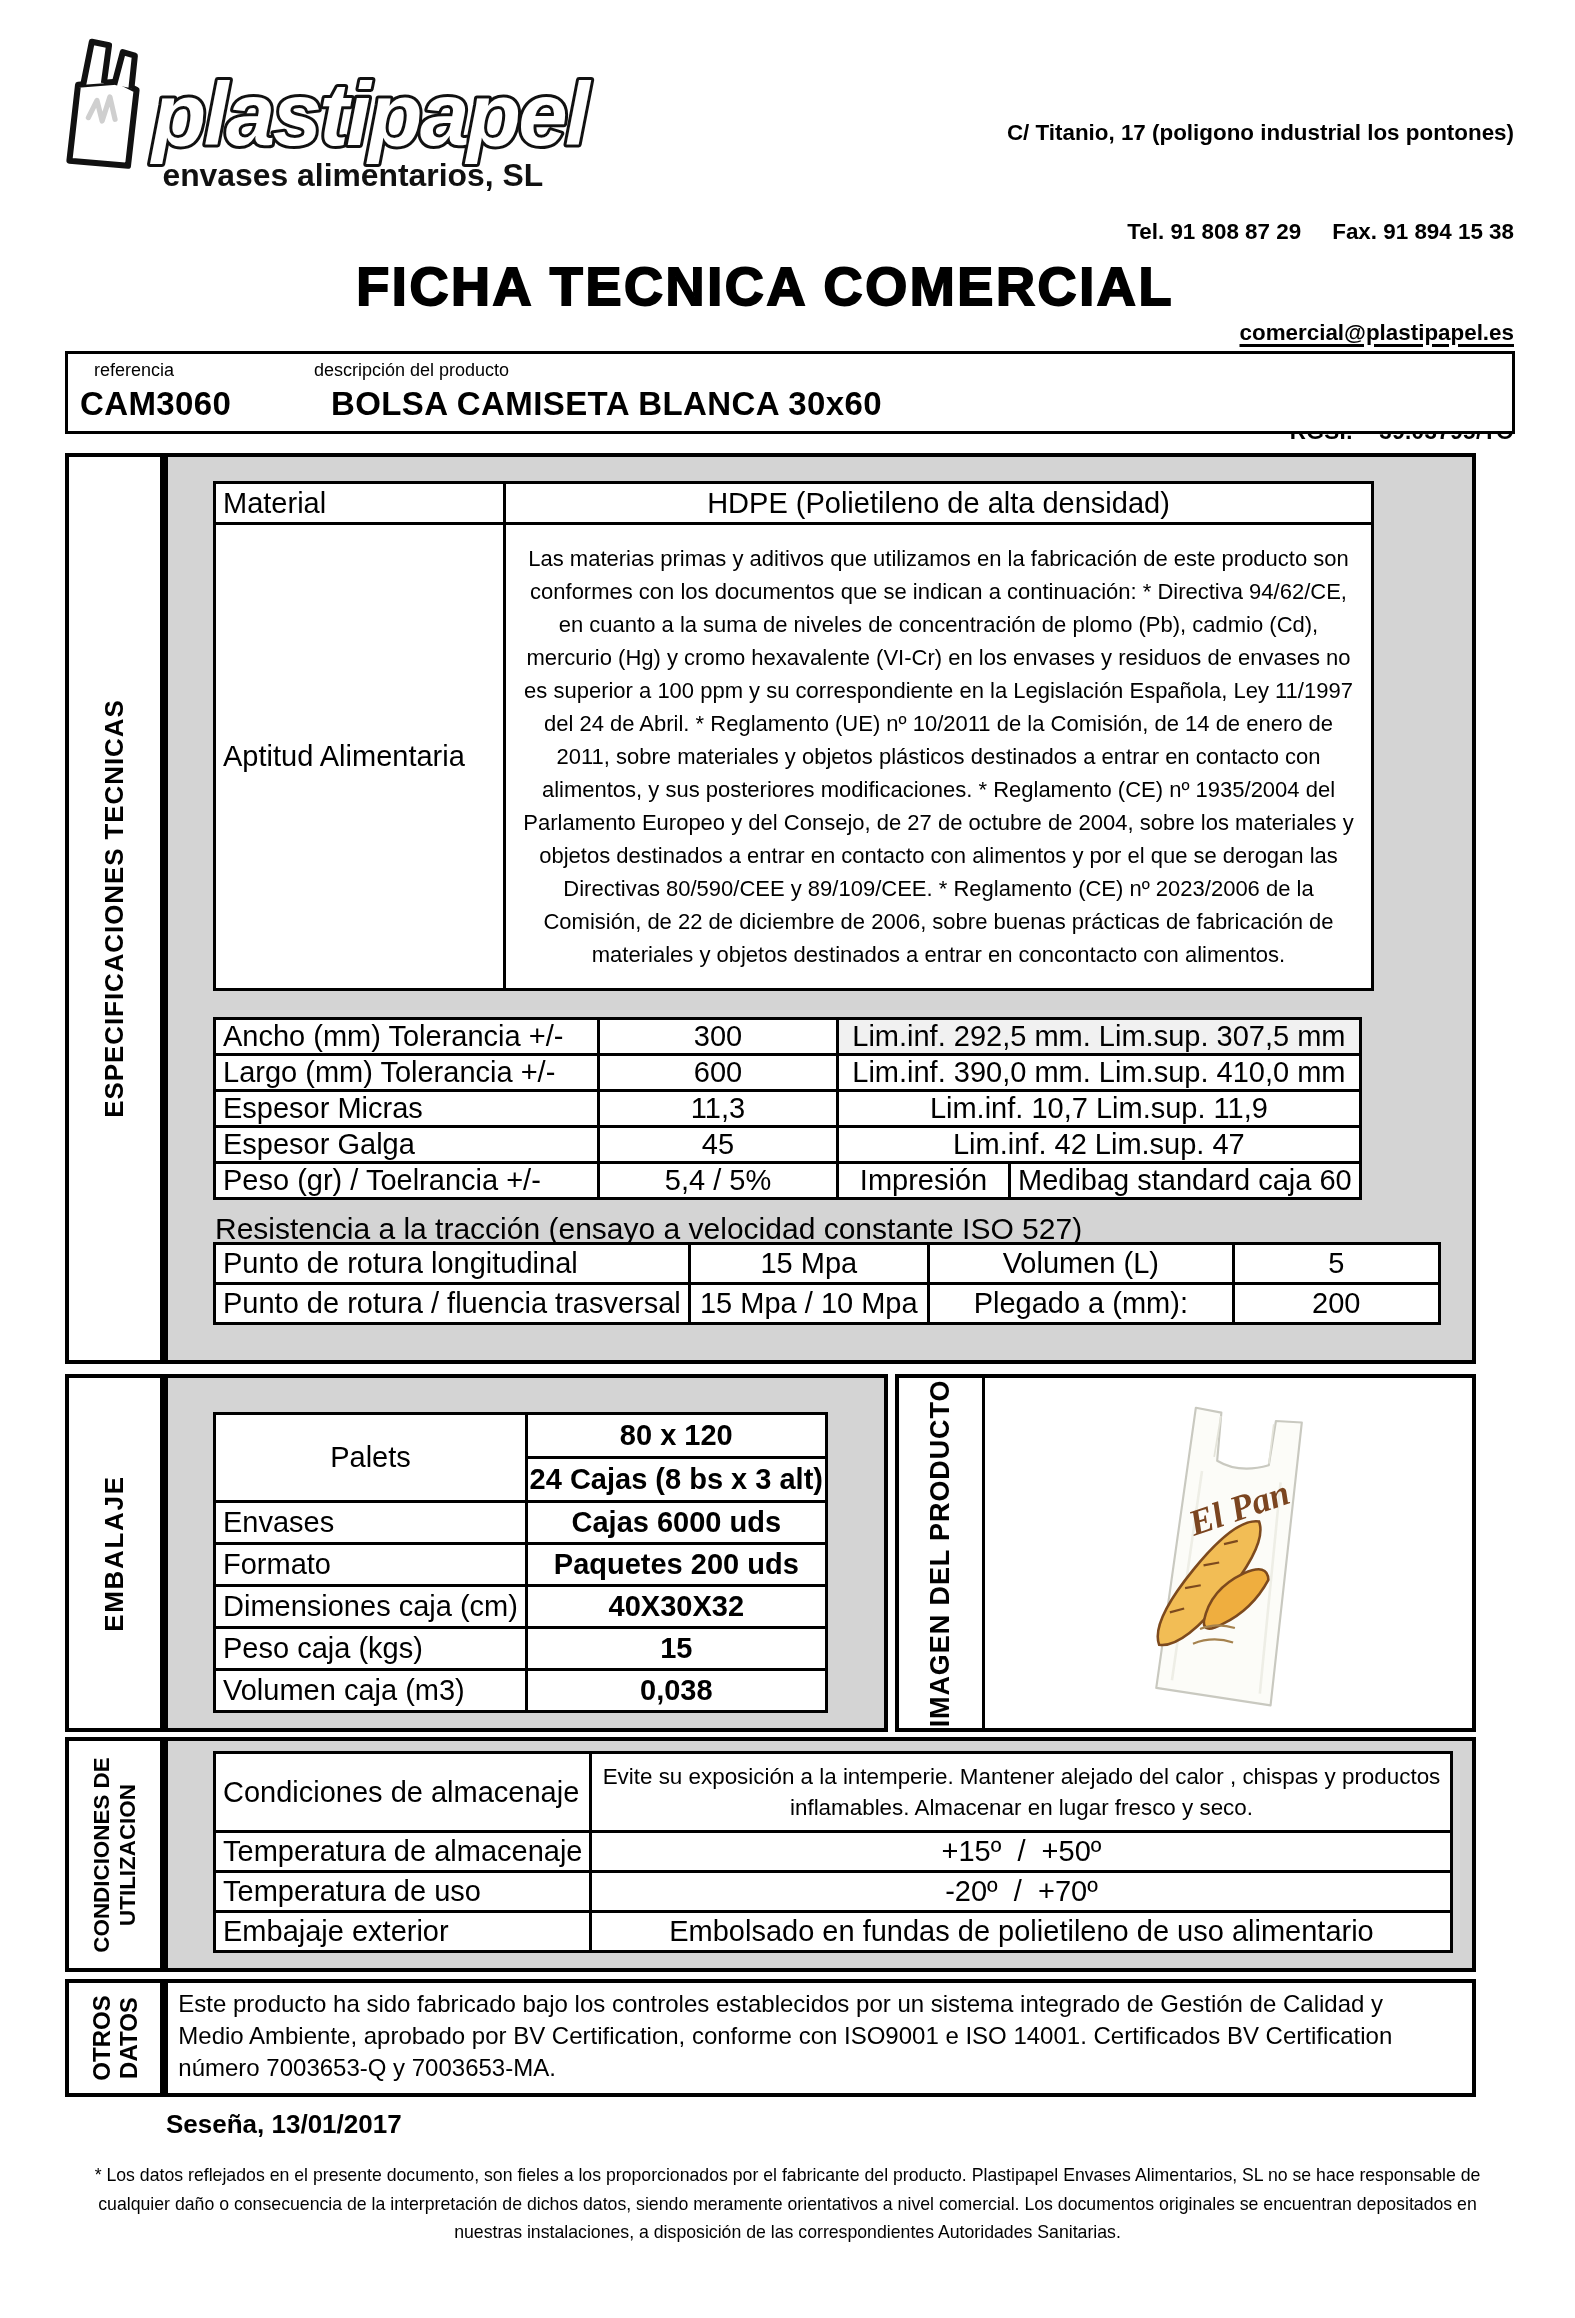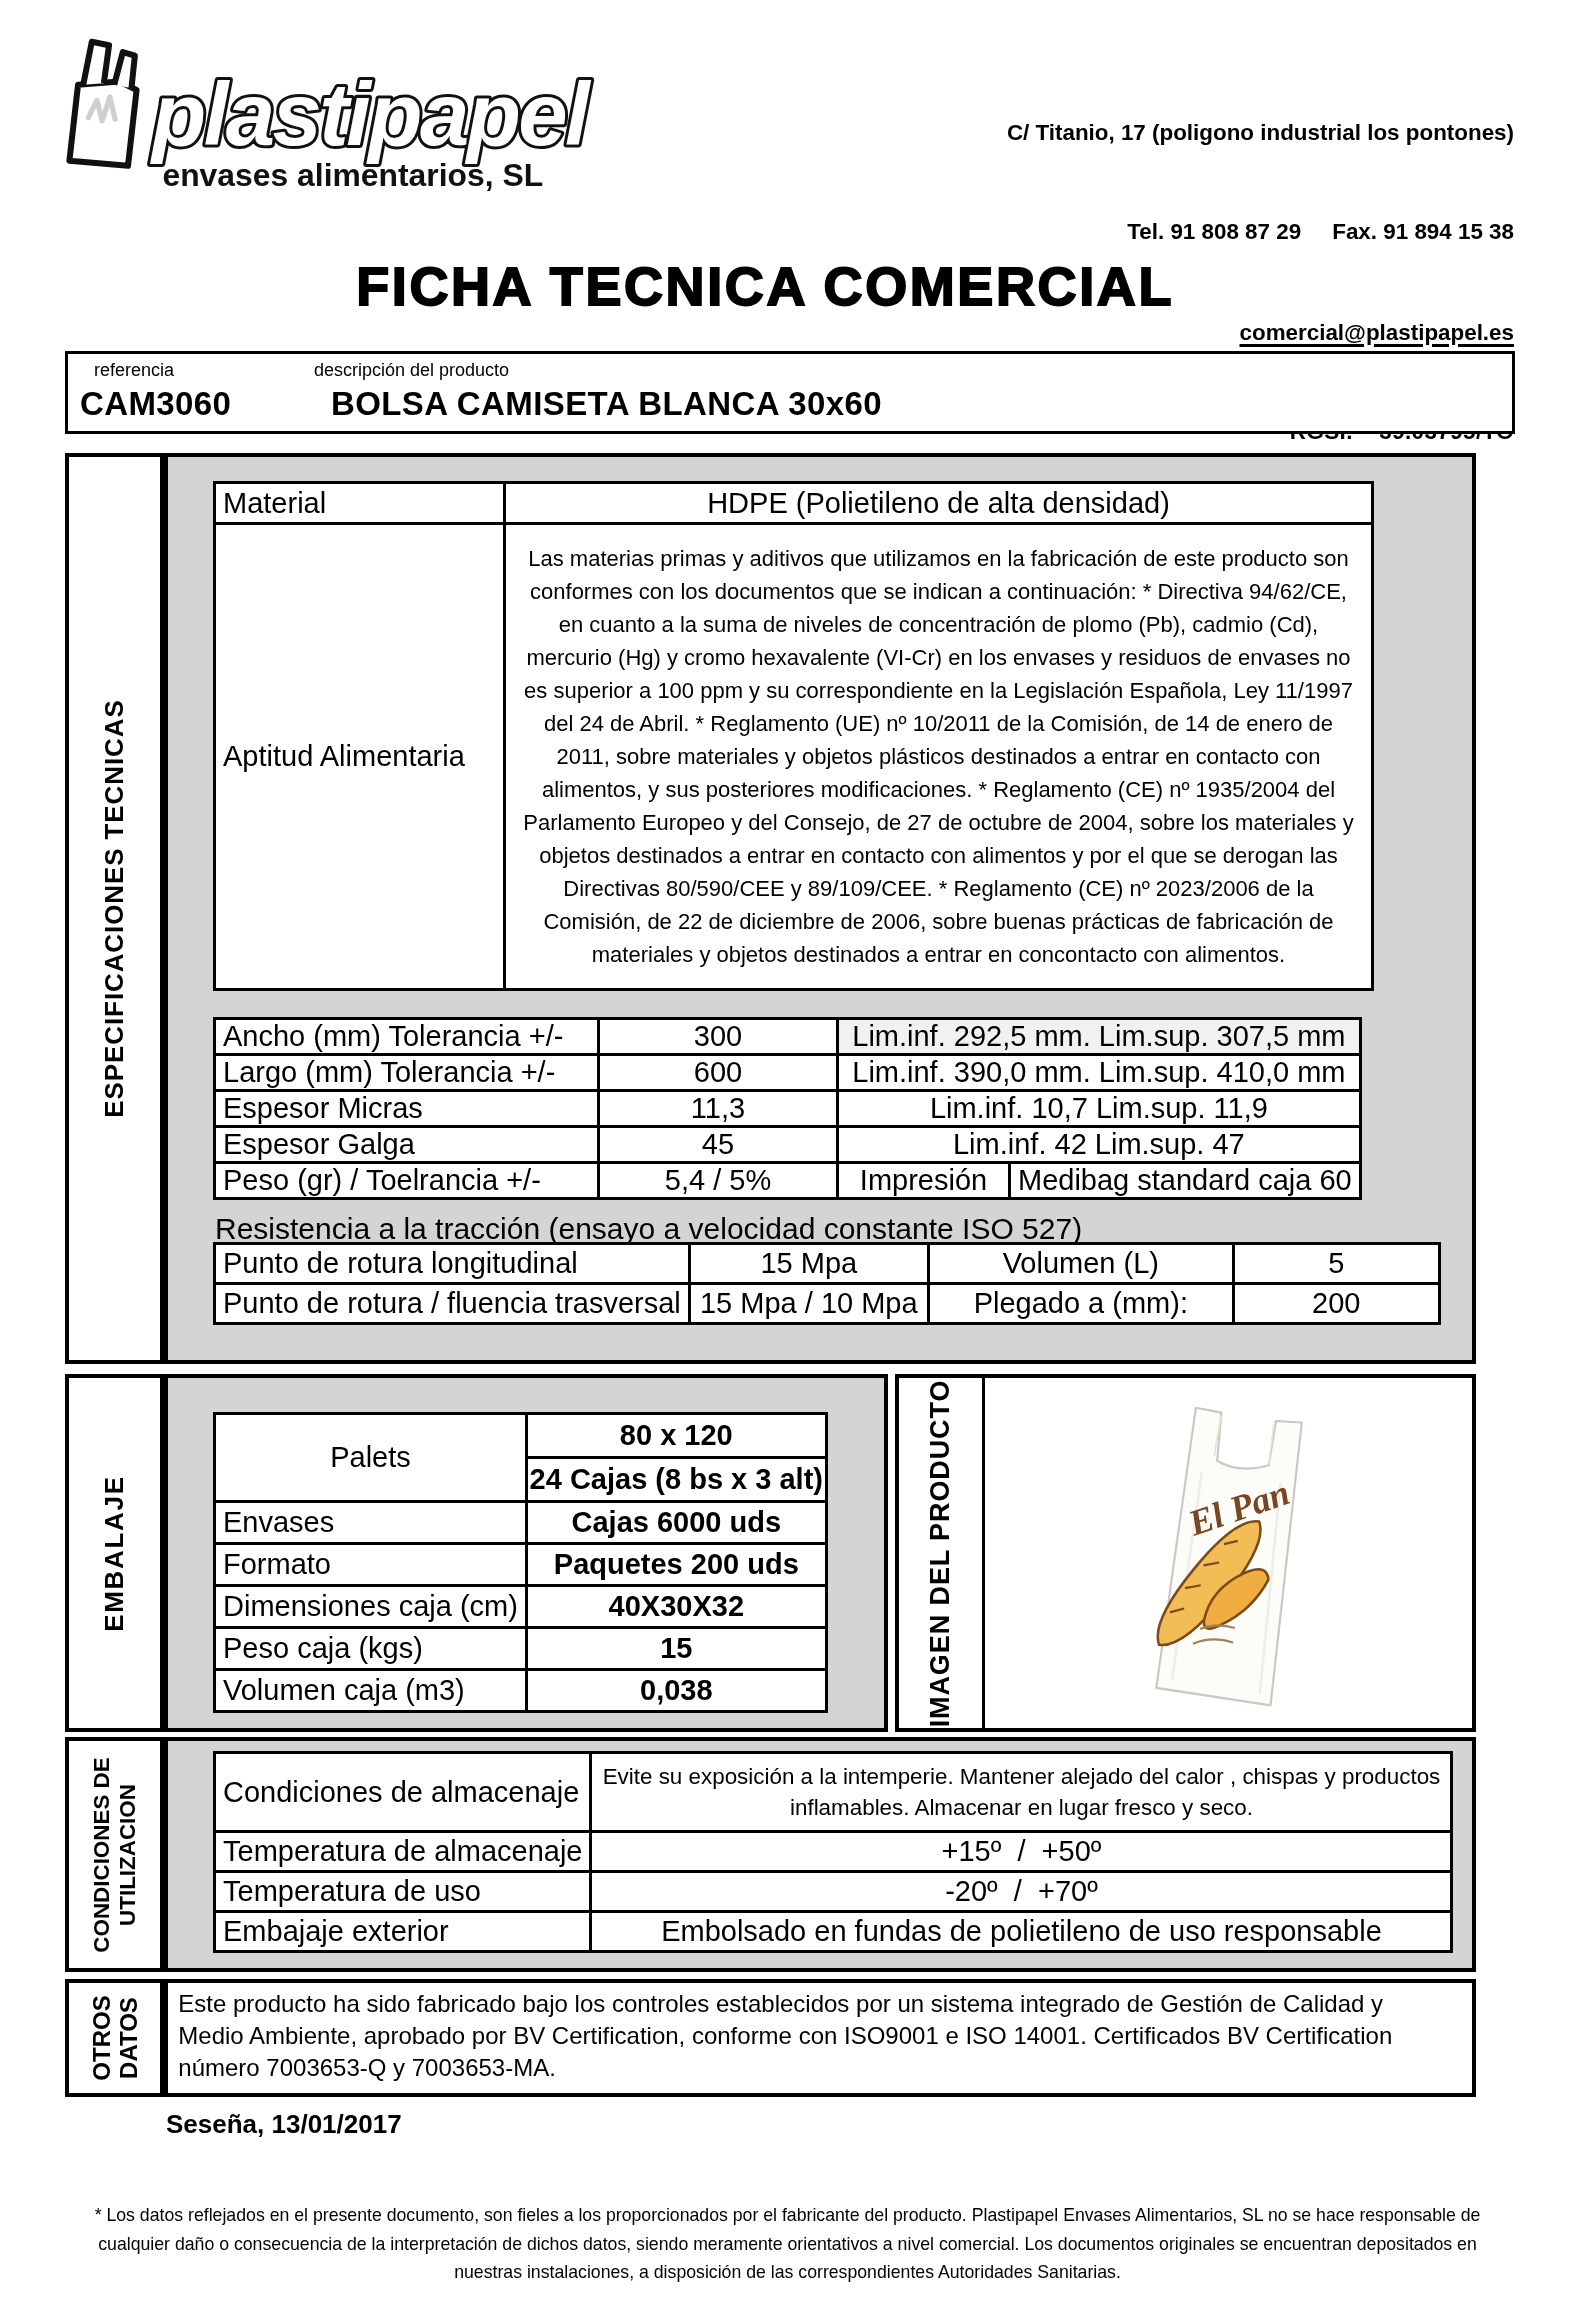--- a/index.html
+++ b/index.html
@@ -51,21 +51,21 @@
 
   
   .t-cond td.val{white-space:normal;text-align:center;font-size:22.4px;line-height:31px;}
 
   .otros-text{position:absolute;left:10.3px;top:5.2px;width:1276px;font-size:24px;line-height:32px;}
 
   .place-date{position:absolute;left:166px;top:2109px;font-size:26px;font-weight:bold;}
   .company{position:absolute;left:819px;top:2109px;width:604px;text-align:center;
            font-size:26px;font-weight:bold;}
   .disclaimer{position:absolute;left:73px;top:2161px;width:1429px;text-align:center;
-              font-size:17.7px;line-height:28.5px;margin-top:40px;}
+              font-size:17.7px;line-height:28.5px;}
 </style>
 </head>
 <body>
 
 <div class="page">
 
   <svg class="logo-svg" viewBox="0 0 668 202">
     <g stroke="#111" stroke-width="7" fill="#fff" stroke-linejoin="round">
       <path d="M38,66 L28,154 L96,160 L106,72 L86,62 Z"></path>
       <path d="M44,66 L54,16 L74,20 L68,64" fill="#fff"></path>
@@ -258,21 +258,21 @@
       <tr style="height:40px;">
         <td>Temperatura de almacenaje</td>
         <td class="c" style="white-space:pre;">+15º  /  +50º</td>
       </tr>
       <tr style="height:40px;">
         <td>Temperatura de uso</td>
         <td class="c" style="white-space:pre;">-20º  /  +70º</td>
       </tr>
       <tr style="height:40px;">
         <td>Embajaje exterior</td>
-        <td class="c">Embolsado en fundas de polietileno de uso responsable</td>
+        <td class="c">Embolsado en fundas de polietileno de uso alimentario</td>
       </tr>
     </tbody>
       </table>
   </div>
 
   <div class="sidebox" style="left:65px;top:1979px;width:99px;height:118px;">
     <span class="rot" style="font-size:24px;line-height:27px;">
       <span>OTROS</span><br>
       <span>DATOS</span>
     </span>

